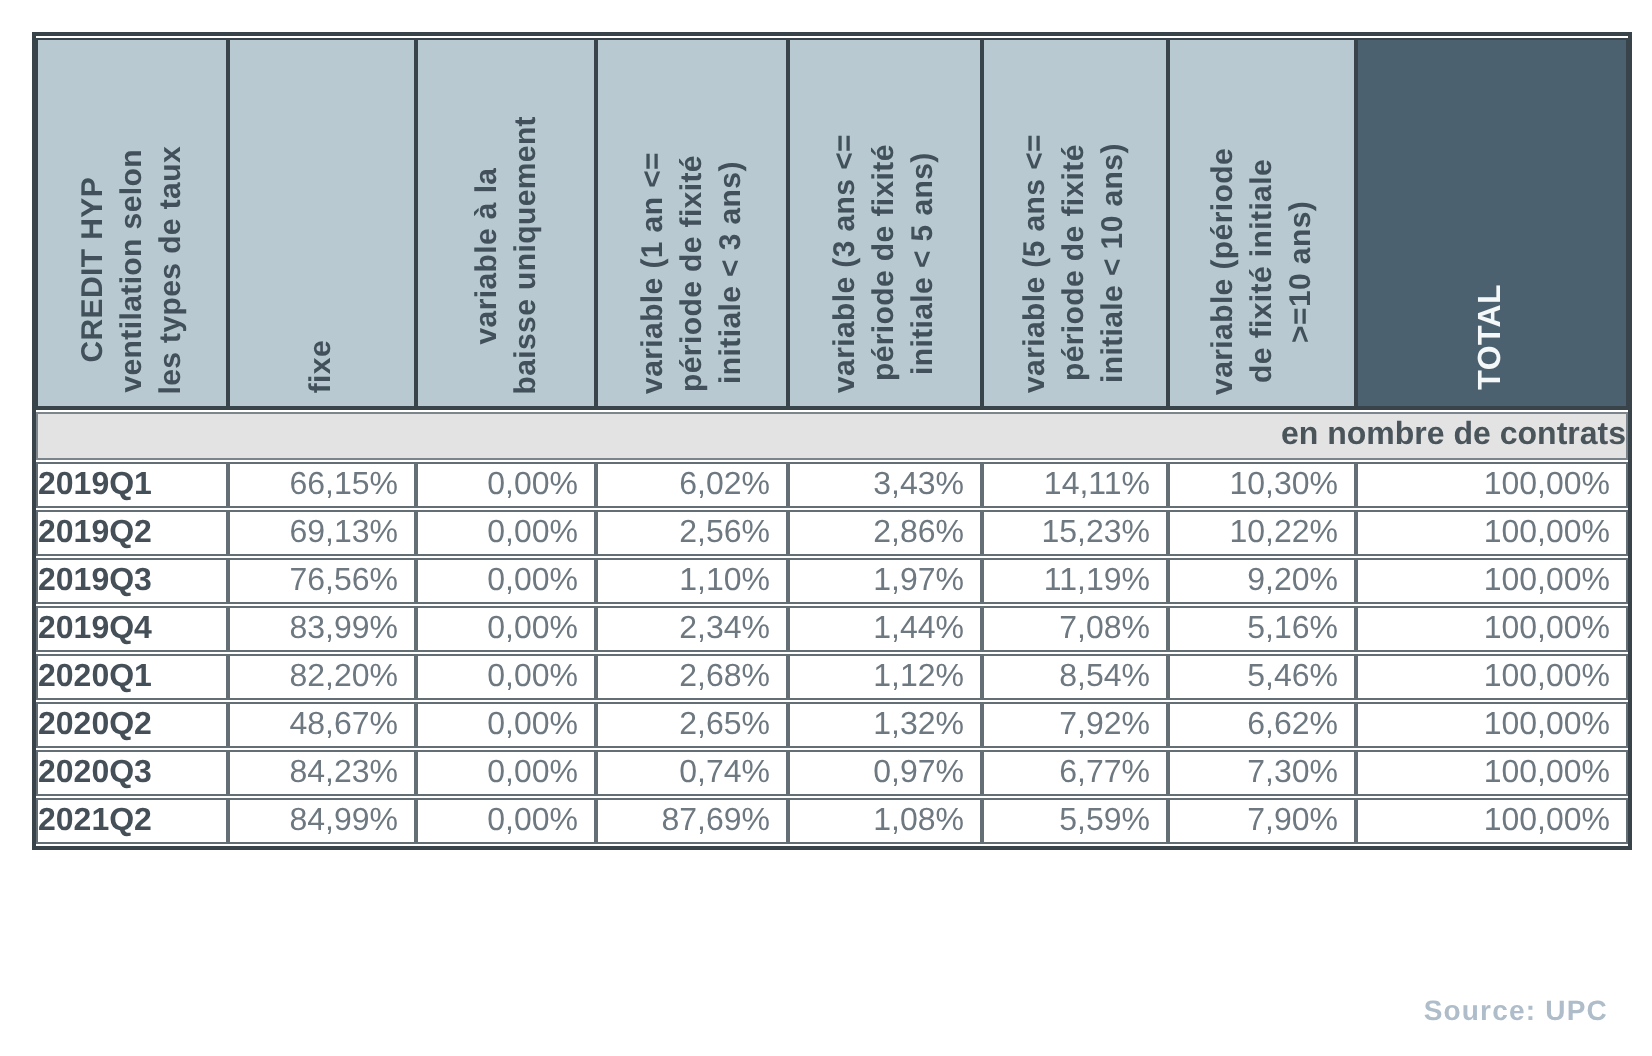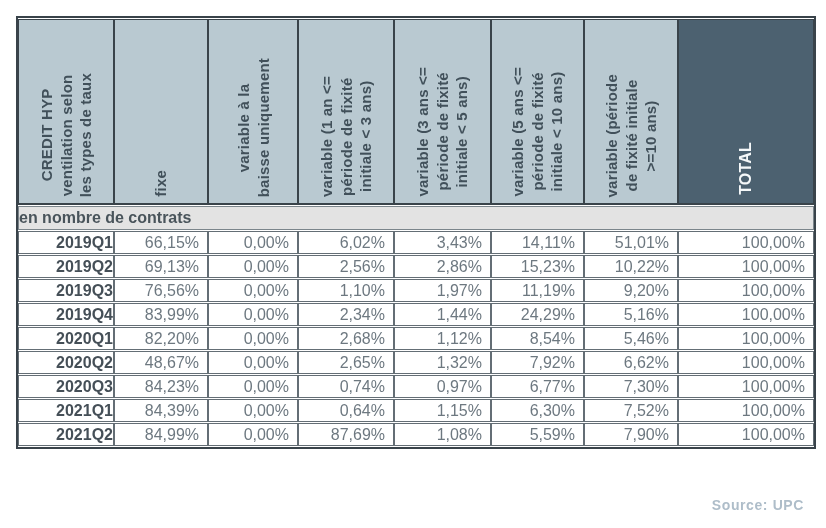--- a/index.html
+++ b/index.html
@@ -49,36 +49,36 @@
   }
   .vtext.total-label {
     color: var(--total_text, #f5f8f9);
     font-size: 16px;
     margin-bottom: 8px;
   }
   tr.band-row td {
     background: var(--band_bg, #e3e3e3);
     border: 1px solid #7b858b;
     height: 22px;
-    text-align: left;
+    text-align: right;
     font-weight: 700;
     font-size: 16px;
     color: #49545b;
     padding: 0;
   }
   tbody td {
     background: #ffffff;
     border: 1px solid #646e75;
     height: 21px;
     font-size: 16px;
     padding: 0;
     overflow: hidden;
   }
   tbody td.rowlabel {
-    text-align: right;
+    text-align: left;
     font-weight: 700;
     color: var(--label_text, #454f57);
   }
   tbody td.val {
     text-align: right;
     padding-right: 8px;
     color: var(--value_text, #6d7880);
   }
   .source {
     position: absolute;
@@ -148,21 +148,21 @@
       </tr>
     </thead>
     <tbody>
         <tr>
           <td class="rowlabel">2019Q1</td>
           <td class="val">66,15%</td>
           <td class="val">0,00%</td>
           <td class="val">6,02%</td>
           <td class="val">3,43%</td>
           <td class="val">14,11%</td>
-          <td class="val">51,01%</td>
+          <td class="val">10,30%</td>
           <td class="val">100,00%</td>
         </tr>
         <tr>
           <td class="rowlabel">2019Q2</td>
           <td class="val">69,13%</td>
           <td class="val">0,00%</td>
           <td class="val">2,56%</td>
           <td class="val">2,86%</td>
           <td class="val">15,23%</td>
           <td class="val">10,22%</td>
@@ -177,21 +177,21 @@
           <td class="val">11,19%</td>
           <td class="val">9,20%</td>
           <td class="val">100,00%</td>
         </tr>
         <tr>
           <td class="rowlabel">2019Q4</td>
           <td class="val">83,99%</td>
           <td class="val">0,00%</td>
           <td class="val">2,34%</td>
           <td class="val">1,44%</td>
-          <td class="val">24,29%</td>
+          <td class="val">7,08%</td>
           <td class="val">5,16%</td>
           <td class="val">100,00%</td>
         </tr>
         <tr>
           <td class="rowlabel">2020Q1</td>
           <td class="val">82,20%</td>
           <td class="val">0,00%</td>
           <td class="val">2,68%</td>
           <td class="val">1,12%</td>
           <td class="val">8,54%</td>
@@ -209,30 +209,20 @@
           <td class="val">100,00%</td>
         </tr>
         <tr>
           <td class="rowlabel">2020Q3</td>
           <td class="val">84,23%</td>
           <td class="val">0,00%</td>
           <td class="val">0,74%</td>
           <td class="val">0,97%</td>
           <td class="val">6,77%</td>
           <td class="val">7,30%</td>
-          <td class="val">100,00%</td>
-        </tr>
-        <tr>
-          <td class="rowlabel">2021Q1</td>
-          <td class="val">84,39%</td>
-          <td class="val">0,00%</td>
-          <td class="val">0,64%</td>
-          <td class="val">1,15%</td>
-          <td class="val">6,30%</td>
-          <td class="val">7,52%</td>
           <td class="val">100,00%</td>
         </tr>
         <tr>
           <td class="rowlabel">2021Q2</td>
           <td class="val">84,99%</td>
           <td class="val">0,00%</td>
           <td class="val">87,69%</td>
           <td class="val">1,08%</td>
           <td class="val">5,59%</td>
           <td class="val">7,90%</td>

